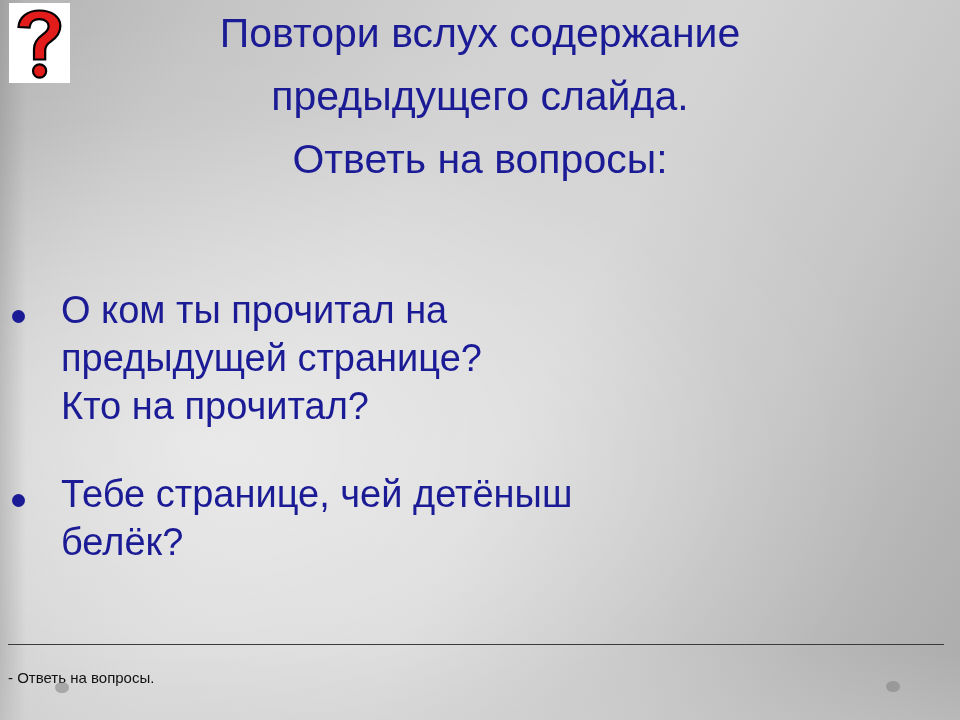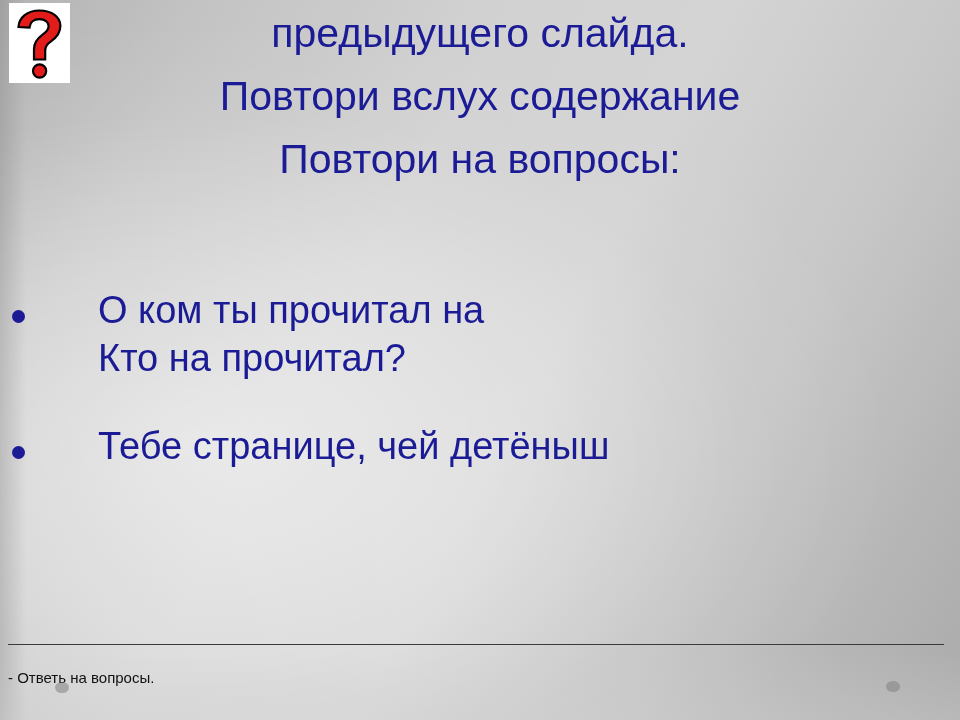--- a/index.html
+++ b/index.html
@@ -86,21 +86,21 @@
 
   
   .bullets {
     position: absolute;
     left: 0px;
     top: 286px;
     width: 940px;
   }
   .bullet-row {
     position: relative;
-    padding-left: 98px;
+    padding-left: 61px;
     margin-bottom: 40px;
   }
   .bullet-row:last-child { margin-bottom: 0; }
 
   .bullet-dot {
     position: absolute;
     left: 12px;
     top: 24px;
     width: 13px;
     height: 13px;
@@ -175,39 +175,41 @@
                  L 36.2 47.4
                  C 36.2 43.4, 37.6 41.4, 42.0 38.4
                  C 48.4 34.0, 51.4 29.8, 51.4 22.8
                  C 51.4 14.0, 42.8 7.5, 30.5 7.5 Z"></path>
         <circle cx="30.6" cy="68.0" r="6.6"></circle>
       </g>
     </svg>
   </div>
 
   <div class="title-block">
+    <div class="title-line">Повтори вслух содержание</div>
     <div class="title-line">предыдущего слайда.</div>
-    <div class="title-line">Повтори вслух содержание</div>
-    <div class="title-line">Повтори на вопросы:</div>
+    <div class="title-line">Ответь на вопросы:</div>
   </div>
 
   <div class="bullets">
 
     <div class="bullet-row">
       <span class="bullet-dot"></span>
       <div class="bullet-text">
         <span class="ln">О  ком  ты  прочитал  на</span>
+        <span class="ln">предыдущей  странице?</span>
         <span class="ln">Кто  на  прочитал?</span>
       </div>
     </div>
 
     <div class="bullet-row">
       <span class="bullet-dot"></span>
       <div class="bullet-text">
         <span class="ln">Тебе  странице,  чей  детёныш</span>
+        <span class="ln">белёк?</span>
       </div>
     </div>
 
   </div>
 
   <div class="footer-rule"></div>
   <div class="footer-note">- Ответь на вопросы.</div>
 
   <span class="deco-dot left"></span>
   <span class="deco-dot right"></span>

